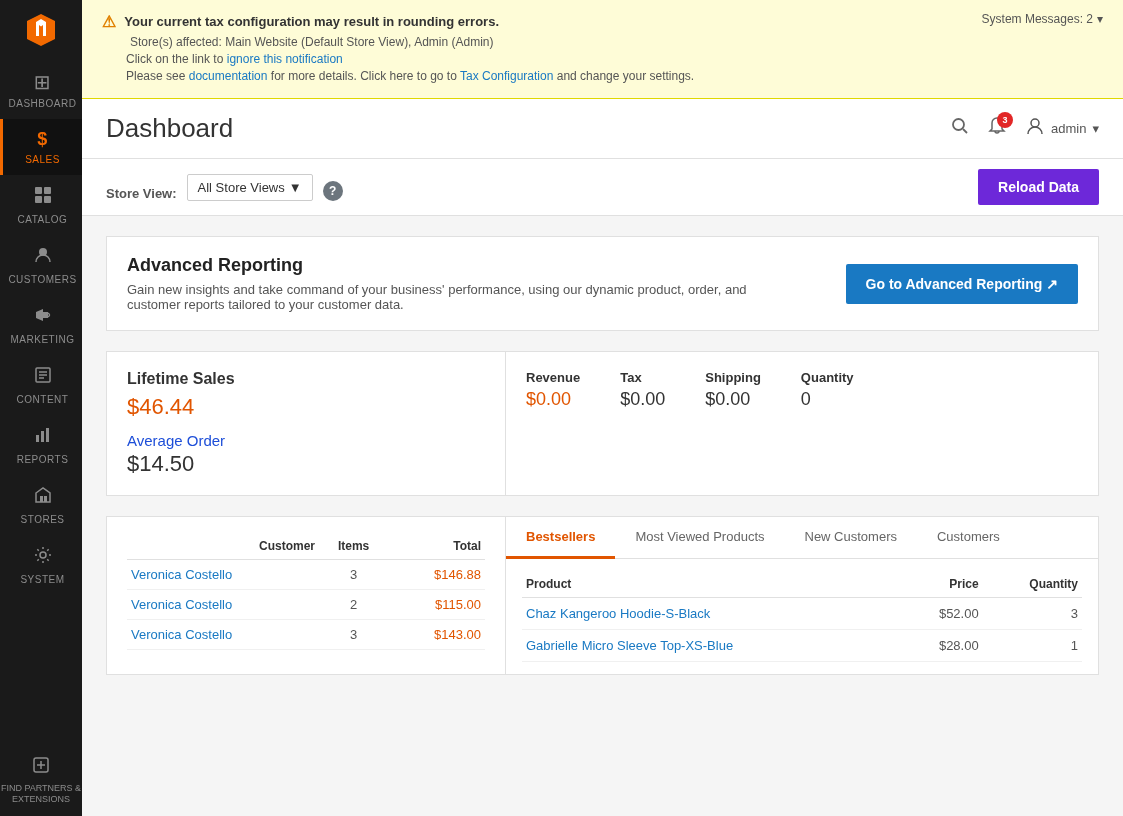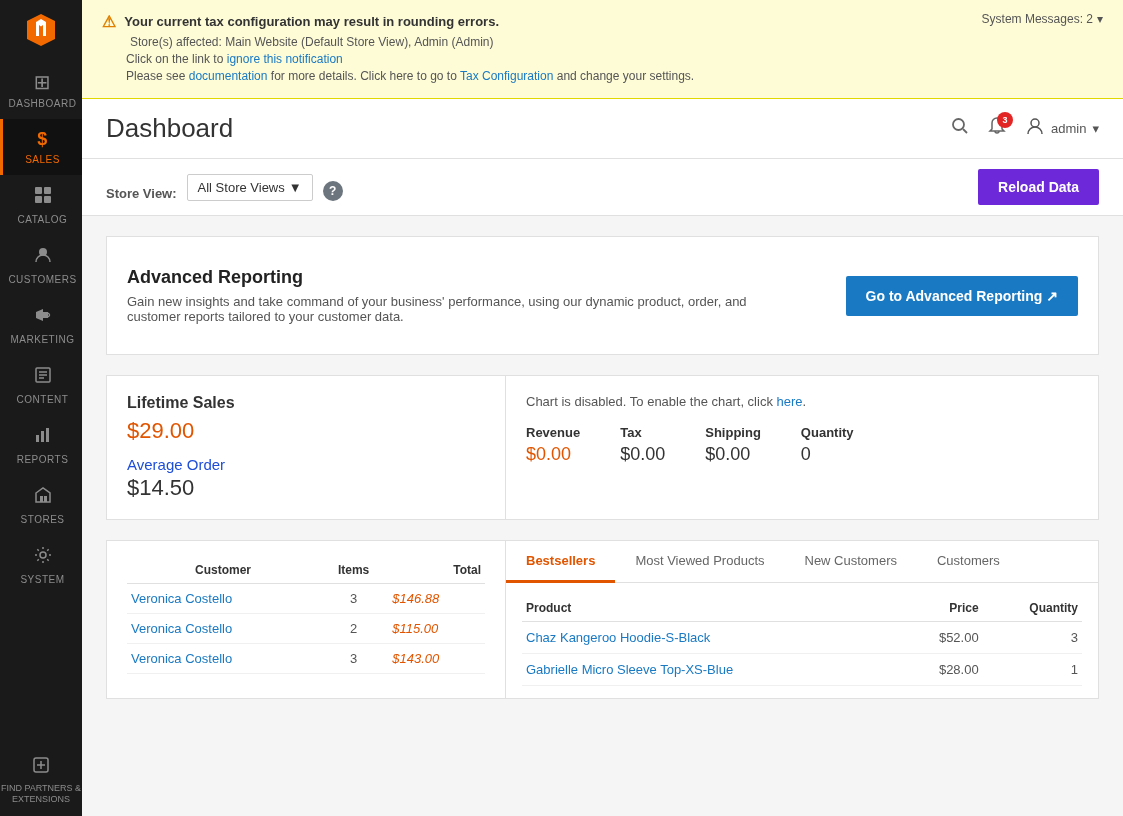--- a/index.html
+++ b/index.html
@@ -190,21 +190,21 @@
 
     
     .content-area {
       padding: 20px 24px;
     }
 
     
     .advanced-reporting {
       background: #fff;
       border: 1px solid #e0e0e0;
-      padding: 30px 20px;
+      padding: 18px 20px;
       display: flex;
       align-items: center;
       justify-content: space-between;
       margin-bottom: 20px;
     }
     .ar-text h2 { font-size: 18px; font-weight: 600; color: #222; margin-bottom: 6px; }
     .ar-text p { font-size: 13px; color: #555; max-width: 620px; }
     .ar-btn {
       background: #1979c3;
       color: #fff;
@@ -260,35 +260,35 @@
     }
     .last-orders-panel {
       flex: 0 0 400px;
       background: #fff;
       border: 1px solid #e0e0e0;
       padding: 16px 20px;
     }
     .last-orders-panel h3 { font-size: 16px; color: #333; margin-bottom: 12px; }
     .orders-table { width: 100%; border-collapse: collapse; }
     .orders-table th {
-      text-align: center;
+      text-align: right;
       font-size: 12px;
       font-weight: 700;
       color: #333;
       padding: 6px 4px;
       border-bottom: 1px solid #e0e0e0;
     }
     .orders-table td {
       padding: 7px 4px;
       font-size: 13px;
       color: #555;
       border-bottom: 1px solid #f0f0f0;
     }
     .orders-table td.link-cell a { color: #1979c3; text-decoration: none; }
-    .orders-table td.amount { color: #e15500; font-style: italic; }
+    .orders-table td.amount { text-align: right; color: #e15500; }
     .orders-table td.items { text-align: center; }
 
     
     .tabs-panel {
       flex: 1;
       background: #fff;
       border: 1px solid #e0e0e0;
       border-left: none;
     }
     .tabs-header {
@@ -510,28 +510,25 @@
       <div class="ar-text">
         <h2>Advanced Reporting</h2>
         <p>Gain new insights and take command of your business' performance, using our dynamic product, order, and customer reports tailored to your customer data.</p>
       </div>
       <button class="ar-btn">Go to Advanced Reporting ↗</button>
     </div>
 
     <div class="stats-row">
       <div class="lifetime-section">
         <h3>Lifetime Sales</h3>
-        <div class="lifetime-value">$29.00</div>
+        <div class="lifetime-value">$46.44</div>
         <div class="average-label">Average Order</div>
         <div class="average-value">$14.50</div>
       </div>
       <div class="chart-section">
-        <p class="chart-disabled-msg">
-          <span>Chart is disabled. To enable the chart, click </span><a href="#">here</a><span>.</span>
-        </p>
         <div class="metrics-row">
           <div class="metric-item">
             <div class="metric-label">Revenue</div>
             <div class="metric-value">$0.00</div>
           </div>
           <div class="metric-item">
             <div class="metric-label">Tax</div>
             <div class="metric-value black">$0.00</div>
           </div>
           <div class="metric-item">

